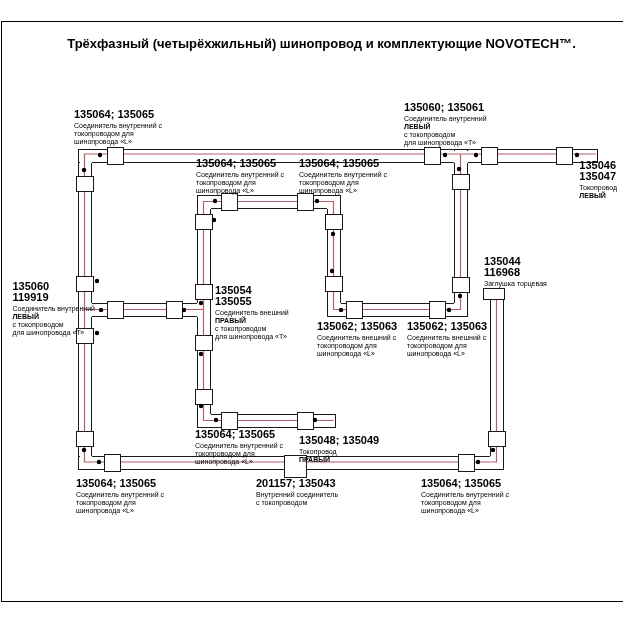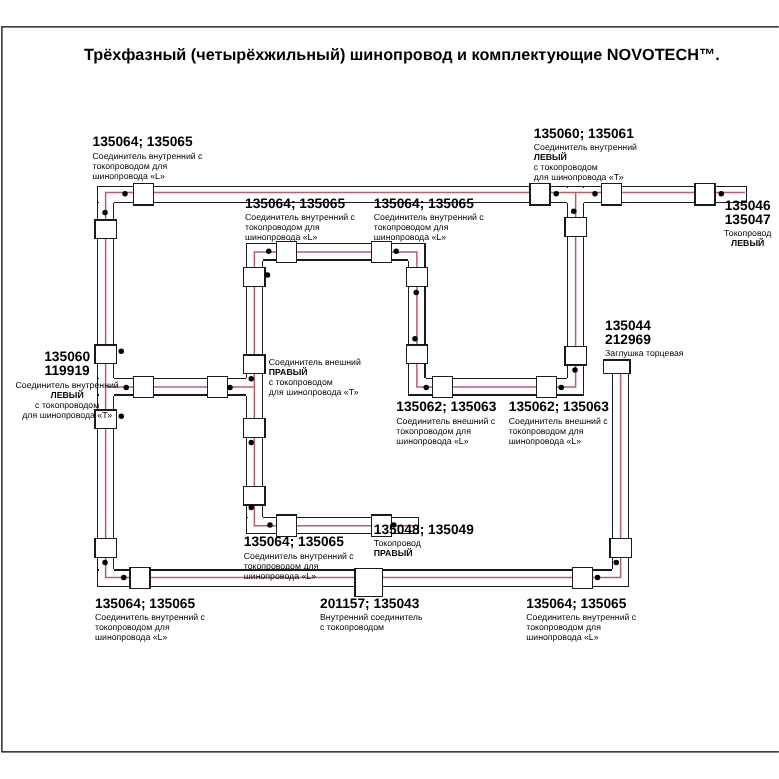--- a/index.html
+++ b/index.html
@@ -17,21 +17,21 @@
   }
   svg.diagram { position:absolute; left:0; top:0; }
   .lbl { position:absolute; }
   .lbl .code {
     font-weight:bold; font-size:11px; line-height:11px; white-space:pre-line;
   }
   .lbl .desc {
     font-size:7px; line-height:8px; white-space:pre-line; margin-top:2px;
   }
   .lbl .desc .bb { font-weight:bold; }
-  .lbl.right { text-align:center; }
+  .lbl.right { text-align:left; }
 </style>
 </head>
 <body>
 
 <div class="page">
   <div class="frame"></div>
 
   <div class="title">
     <div>Трёхфазный (четырёхжильный) шинопровод и комплектующие NOVOTECH™.</div>
   </div>
@@ -149,21 +149,21 @@
 шинопровода «L»</span></div>
   </div>
 
   <div class="lbl" style="left:299px;top:158px">
     <div class="code">135064; 135065</div>
     <div class="desc"><span>Соединитель внутренний с
 токопроводом для
 шинопровода «L»</span></div>
   </div>
 
-  <div class="lbl" style="left:427px;top:102px">
+  <div class="lbl" style="left:404px;top:102px">
     <div class="code">135060; 135061</div>
     <div class="desc"><span>Соединитель внутренний
 </span><span class="bb">ЛЕВЫЙ</span><span>
 с токопроводом
 для шинопровода «Т»</span></div>
   </div>
 
   <div class="lbl right" style="right:26px;top:160px">
     <div class="code">135046
 135047</div>
@@ -174,20 +174,22 @@
   <div class="lbl right" style="right:548px;top:281px">
     <div class="code">135060
 119919</div>
     <div class="desc"><span>Соединитель внутренний
 </span><span class="bb">ЛЕВЫЙ</span><span>
 с токопроводом
 для шинопровода «Т»</span></div>
   </div>
 
   <div class="lbl" style="left:215px;top:285px">
+    <div class="code">135054
+135055</div>
     <div class="desc"><span>Соединитель внешний
 </span><span class="bb">ПРАВЫЙ</span><span>
 с токопроводом
 для шинопровода «Т»</span></div>
   </div>
 
   <div class="lbl" style="left:317px;top:321px">
     <div class="code">135062; 135063</div>
     <div class="desc"><span>Соединитель внешний с
 токопроводом для
@@ -196,32 +198,32 @@
 
   <div class="lbl" style="left:407px;top:321px">
     <div class="code">135062; 135063</div>
     <div class="desc"><span>Соединитель внешний с
 токопроводом для
 шинопровода «L»</span></div>
   </div>
 
   <div class="lbl" style="left:484px;top:256px">
     <div class="code">135044
-212969</div>
+116968</div>
     <div class="desc"><span>Заглушка торцевая</span></div>
   </div>
 
   <div class="lbl" style="left:195px;top:429px">
     <div class="code">135064; 135065</div>
     <div class="desc"><span>Соединитель внутренний с
 токопроводом для
 шинопровода «L»</span></div>
   </div>
 
-  <div class="lbl" style="left:299px;top:419px">
+  <div class="lbl" style="left:299px;top:435px">
     <div class="code">135048; 135049</div>
     <div class="desc"><span>Токопровод
 </span><span class="bb">ПРАВЫЙ</span></div>
   </div>
 
   <div class="lbl" style="left:76px;top:478px">
     <div class="code">135064; 135065</div>
     <div class="desc"><span>Соединитель внутренний с
 токопроводом для
 шинопровода «L»</span></div>

